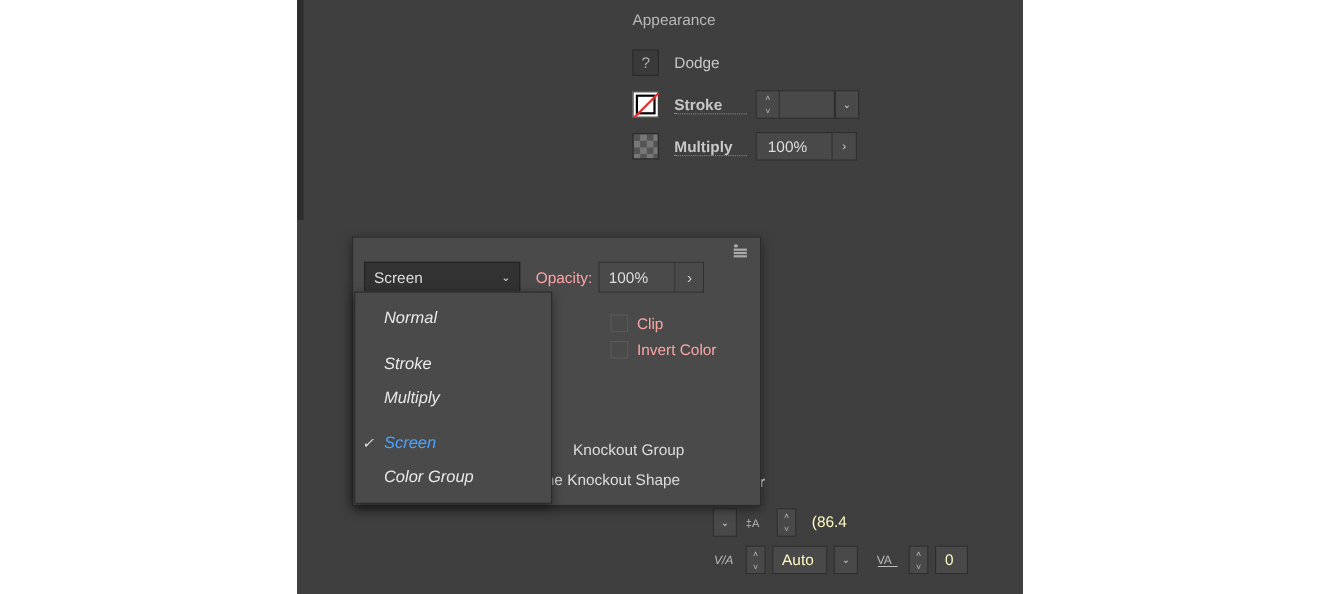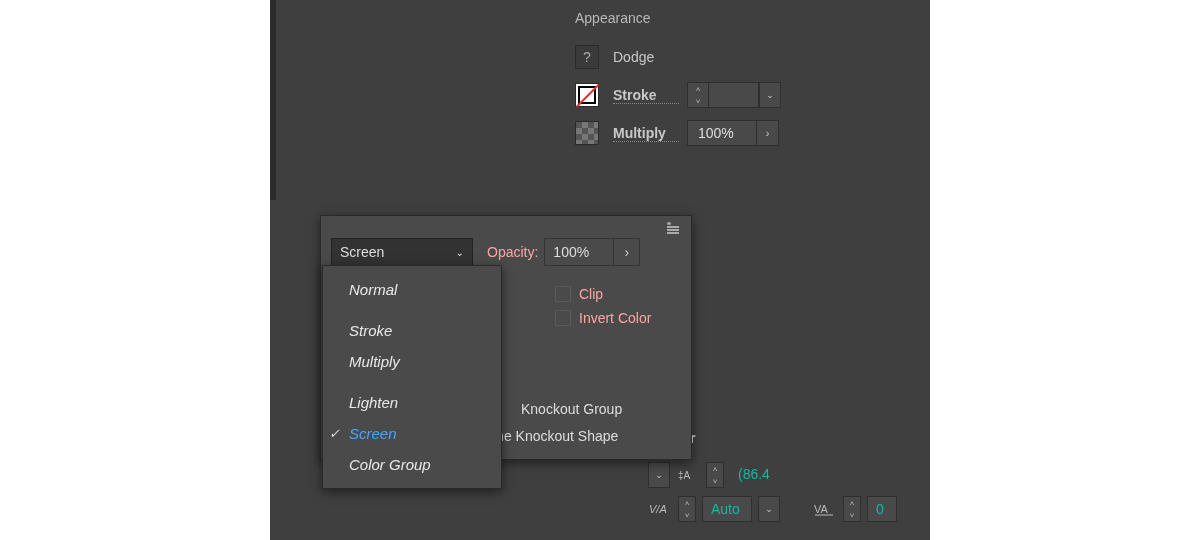--- a/index.html
+++ b/index.html
@@ -345,21 +345,21 @@
       display: flex;
       align-items:center;
       justify-content:center;
       font-size:9px;
       color:#ccc;
     }
     .char-val {
       height: 26px;
       border: 1px solid #2e2e2e;
       background: #494949;
-      color: #14b8a6;
+      color: #fef9c3;
       padding: 0 8px;
       line-height: 24px;
       min-width: 50px;
     }
   </style>
 </head>
 <body>
 
 <div class="app-frame">
   <div class="dark-block"></div>
@@ -413,21 +413,21 @@
         <svg width="22" height="14" viewBox="0 0 22 14">
             <text x="0" y="11" font-size="11" fill="#bbb" font-style="italic">V/A</text>
           </svg>
       </div>
       <div class="char-stepper">
           <div>˄</div>
           <div>˅</div>
         </div>
       <div class="char-val">Auto</div>
       <div class="char-dd">⌄</div>
-      <div class="char-icon" style="margin-left:27px;justify-content:center;">
+      <div class="char-icon" style="margin-left:10px;justify-content:center;">
         <svg width="22" height="14" viewBox="0 0 22 14">
             <text x="0" y="11" font-size="11" fill="#bbb">VA</text>
             <path d="M1 13 h18" stroke="#bbb" stroke-width="1"></path>
           </svg>
       </div>
       <div class="char-stepper">
           <div>˄</div>
           <div>˅</div>
         </div>
       <div class="char-val" style="min-width:30px;">0</div>
@@ -465,21 +465,20 @@
     <div class="knockout-group">Knockout Group</div>
     <div class="knockout-shape">ine Knockout Shape</div>
   </div>
 
   <div class="blend-dropdown">
     <div class="blend-item">Normal</div>
     <div class="blend-group-gap"></div>
     <div class="blend-item">Stroke</div>
     <div class="blend-item">Multiply</div>
     <div class="blend-group-gap"></div>
-    <div class="blend-item">Lighten</div>
     <div class="blend-item selected">
       <span class="check">✓</span>
       <span>Screen</span>
     </div>
     <div class="blend-item">Color Group</div>
   </div>
 
 </div>
 
 </body></html>

